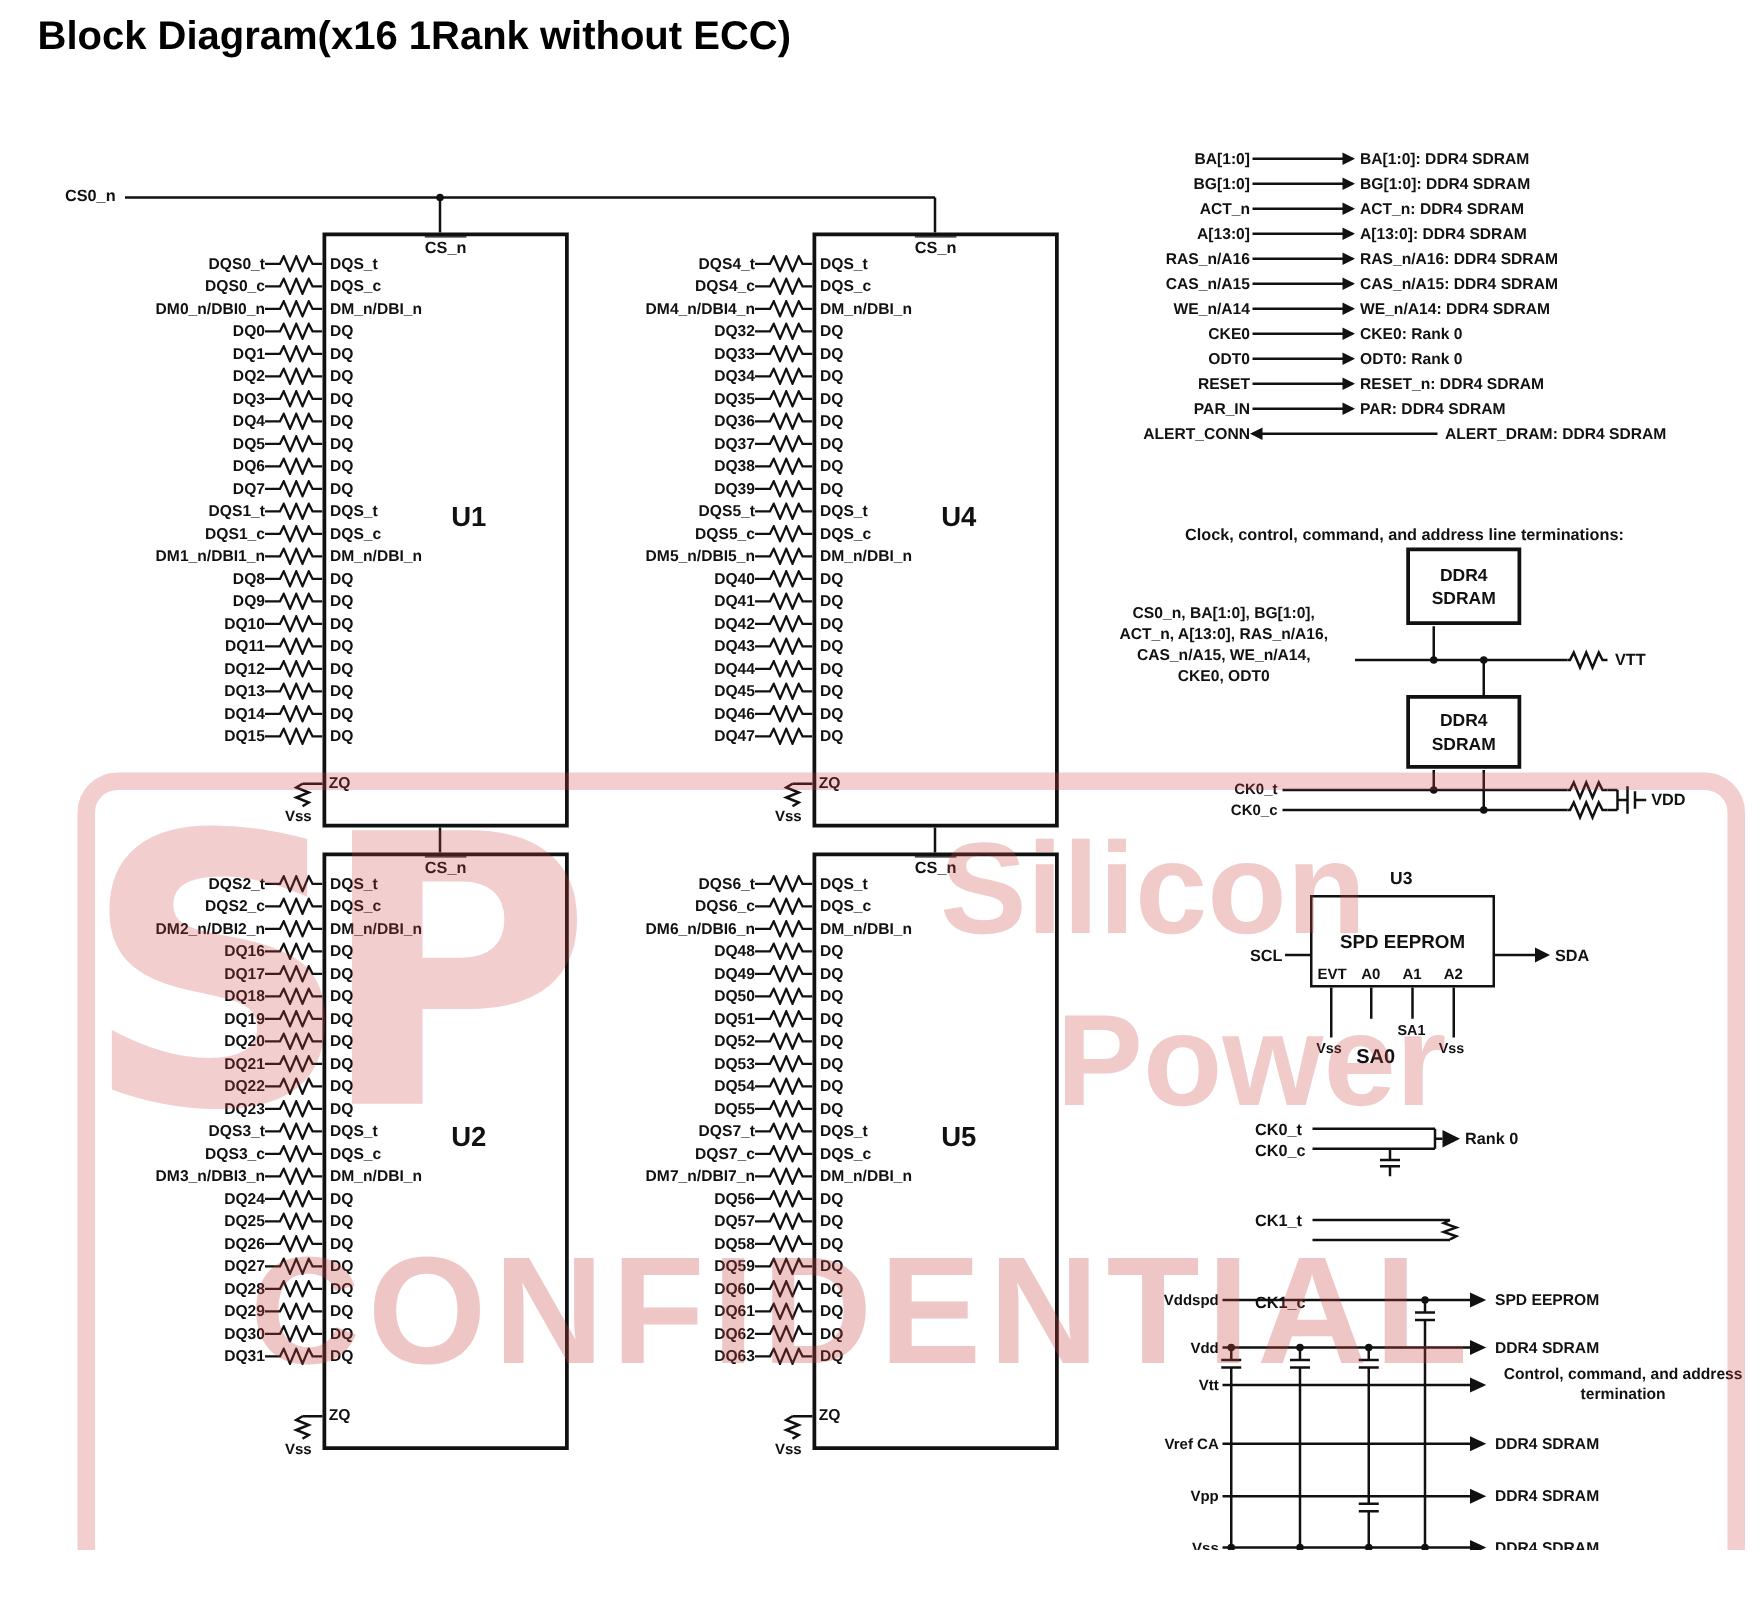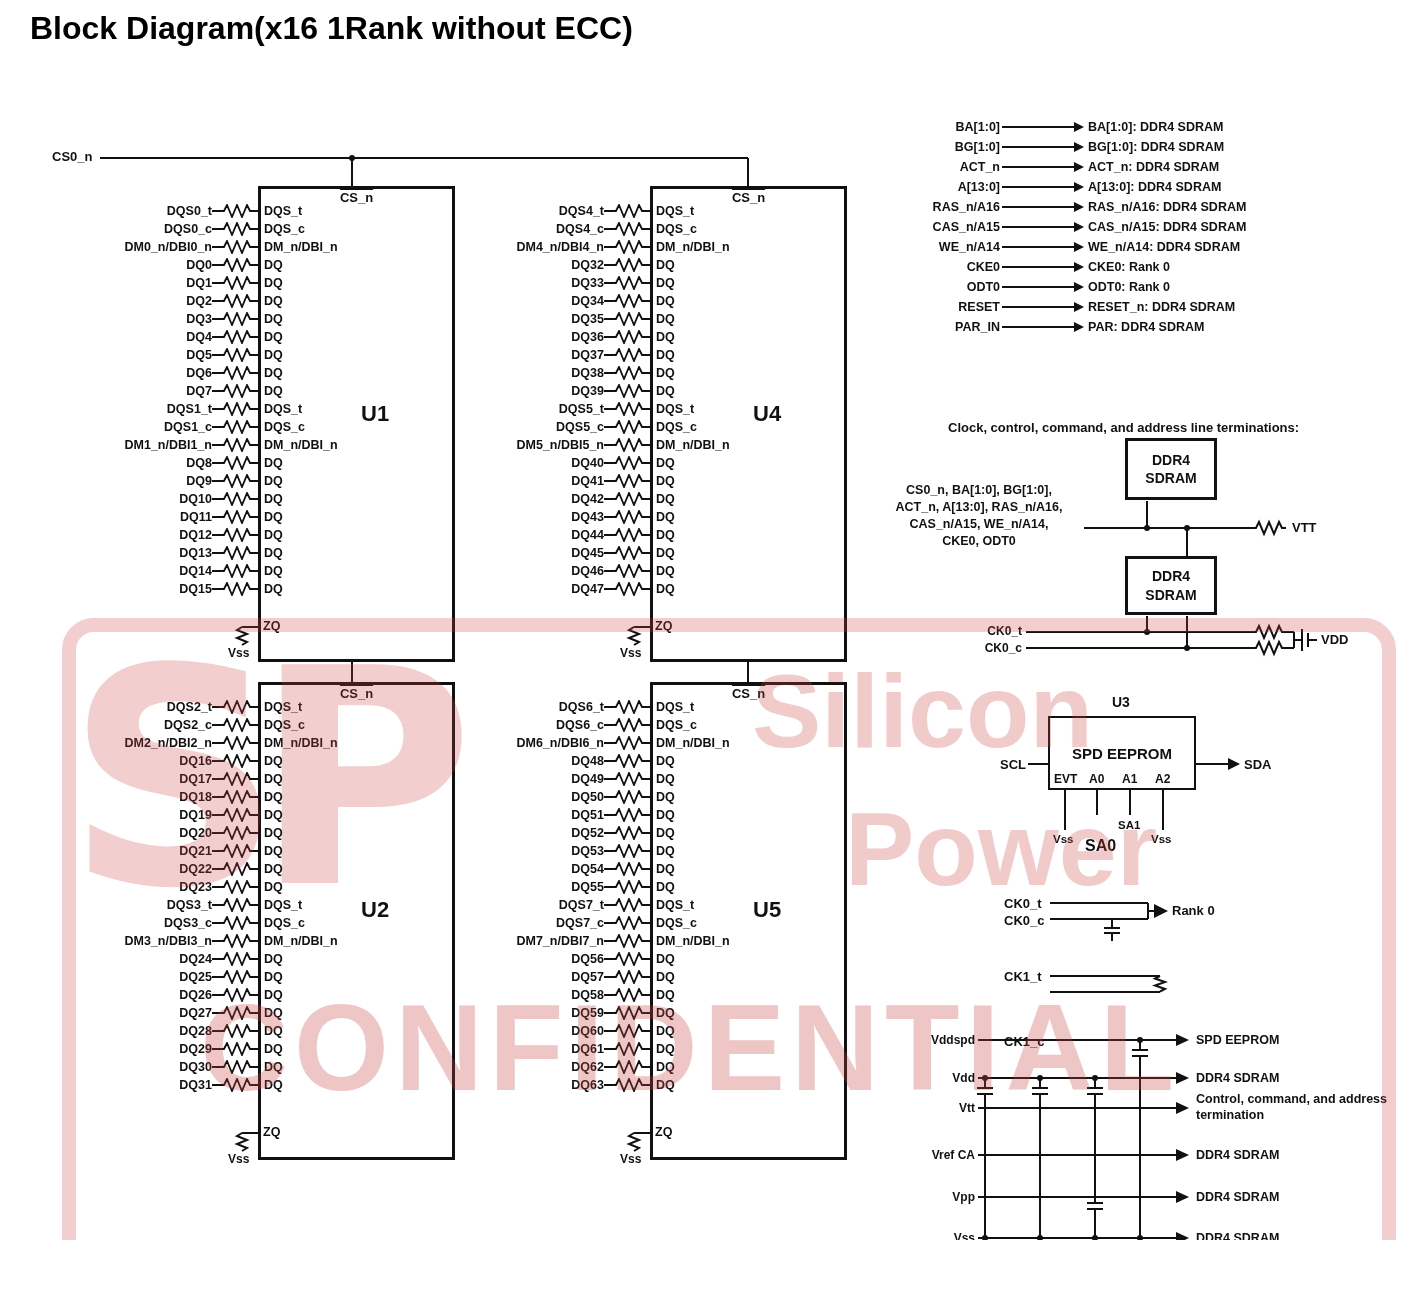--- a/index.html
+++ b/index.html
@@ -2,21 +2,21 @@
 <html><head>
 <meta charset="utf-8">
 <style>
   html,body { margin:0; padding:0; background:#fff; }
   .canvas {
     position:relative; width:1409px; height:1240px; background:#fff;
     font-family:"Liberation Sans", sans-serif; font-weight:bold; color:#111;
     overflow:hidden;
   }
   .title { position:absolute; left:30px; top:10px; font-size:32px; margin:0; color:#000; }
-  .lbl { position:absolute; font-size:12.5px; white-space:nowrap; }
+  .lbl { position:absolute; font-size:12.5px; white-space:nowrap;text-align:center; }
   .wires { position:absolute; left:0; top:0; }
 
   
   .chip { position:absolute; width:197px; border:3px solid #111; box-sizing:border-box; }
   .chip .cs { position:absolute; top:1px; left:0; right:0; text-align:center; font-size:13px; text-decoration:overline; }
   .chip .chipname { position:absolute; top:212px; left:100px; font-size:22px; }
 
   
   .rows { position:absolute; width:430px; }
   .pin-row { display:flex; align-items:center; height:18px; }
@@ -916,20 +916,25 @@
           <span class="sig-arrow"></span>
           <span class="sig-right">RESET_n: DDR4 SDRAM</span>
         </div>
 
         <div class="sig-row">
           <span class="sig-left">PAR_IN</span>
           <span class="sig-arrow"></span>
           <span class="sig-right">PAR: DDR4 SDRAM</span>
         </div>
       </div>
+    <div class="sig-row">
+      <span class="sig-left">ALERT_CONN</span>
+      <span class="sig-arrow-left"></span>
+      <span class="sig-right">ALERT_DRAM: DDR4 SDRAM</span>
+    </div>
   </div>
 
   <div class="term-heading">Clock, control, command, and address line terminations:</div>
   <div class="bus-text">
 
   <div class="bus-line">CS0_n, BA[1:0], BG[1:0],</div>
       <div class="bus-line">ACT_n, A[13:0], RAS_n/A16,</div>
       <div class="bus-line">CAS_n/A15, WE_n/A14,</div>
       <div class="bus-line">CKE0, ODT0</div>
     </div>

